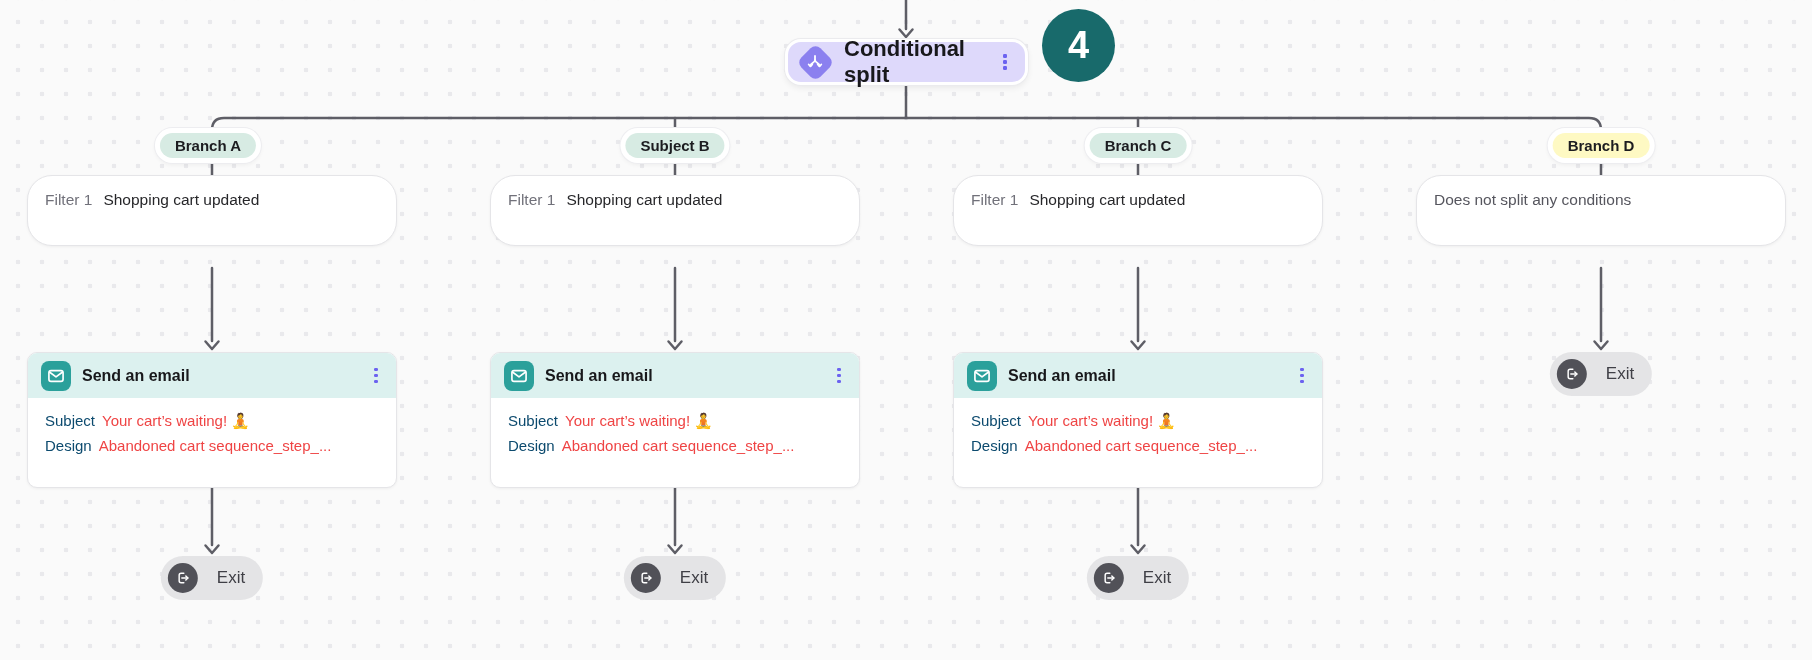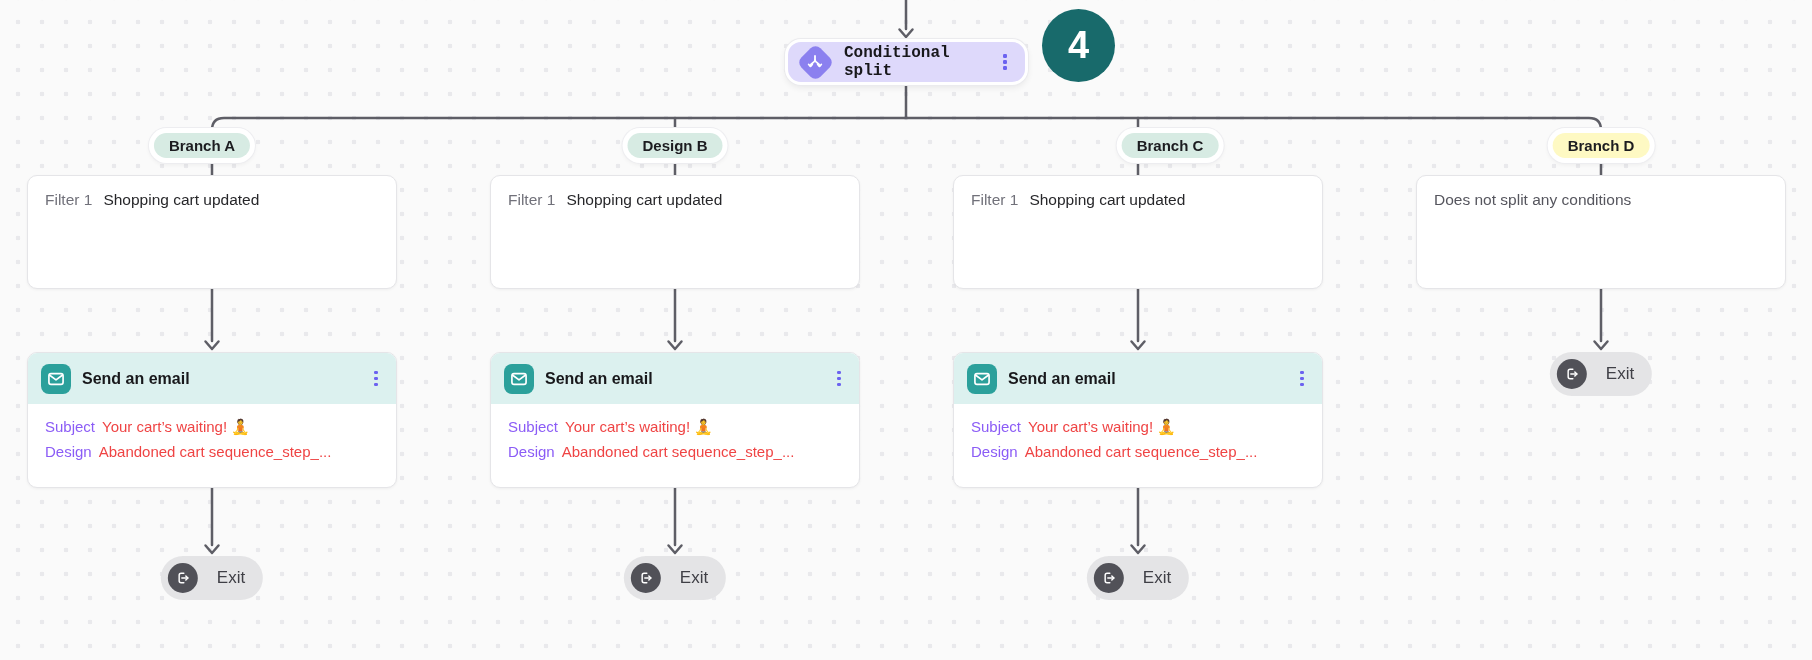--- a/index.html
+++ b/index.html
@@ -16,21 +16,21 @@
   .split-node{
     position:absolute;left:785px;top:39px;width:243px;height:46px;z-index:3;
     background:#ded9fb;border:3px solid #fff;border-radius:16px;
     box-shadow:0 0 0 1px #ebebee,0 3px 6px rgba(0,0,0,.07);
     display:flex;align-items:center;padding:0 12px 0 8px;box-sizing:border-box;
     cursor:pointer;
   }
   .split-icon{position:relative;width:38px;height:38px;flex:0 0 38px;display:flex;align-items:center;justify-content:center;}
   .diamond{width:27px;height:27px;border-radius:7px;background:#8b80ef;transform:rotate(45deg);}
   .split-glyph{position:absolute;left:10px;top:10px;}
-  .split-title{margin-left:10px;font-size:16px;font-weight:700;color:#18181b;font-family:Liberation Mono, monospace;}
+  .split-title{margin-left:10px;font-size:22px;font-weight:700;color:#18181b;}
 
   .kebab{margin-left:auto;display:flex;flex-direction:column;gap:2.5px;padding:4px 6px;cursor:pointer;}
   .kebab .dot{width:3.6px;height:3.6px;border-radius:1.2px;background:#6c63f0;}
 
   .count-badge{
     position:absolute;left:1042px;top:9px;width:73px;height:73px;border-radius:50%;
     background:#186a6b;color:#fff;font-size:38px;font-weight:700;z-index:4;
     display:flex;align-items:center;justify-content:center;
   }
 
@@ -43,34 +43,34 @@
   .pill{border-radius:14px;padding:4px 15px;font-size:15px;font-weight:700;color:#1c1c20;white-space:nowrap;}
   .pill.green{background:#d7ebe3;}
   .pill.pink{background:#fef9c3;}
 
   
   .card{
     position:absolute;width:370px;box-sizing:border-box;z-index:2;
     background:#fff;border:1px solid #e5e5e8;border-radius:10px;
     box-shadow:0 1px 3px rgba(0,0,0,.05);cursor:pointer;
   }
-  .filter-card{top:175px;height:114px;padding:15px 17px;font-size:15.5px;}
+  .filter-card{top:175px;height:71px;padding:15px 17px;font-size:15.5px;border-radius:25px;}
   .filter-label{color:#71717a;margin-right:11px;}
   .filter-value{color:#27272a;}
   .nomatch{color:#56565e;}
 
   .email-card{top:352px;height:136px;}
   .email-header{
-    height:51px;background:#dcf1ef;border-radius:9px 9px 0 0;
+    height:45px;background:#dcf1ef;border-radius:9px 9px 0 0;
     display:flex;align-items:center;padding:0 12px 0 13px;box-sizing:border-box;
   }
   .email-icon{width:30px;height:30px;border-radius:8px;background:#2ba09b;display:flex;align-items:center;justify-content:center;}
   .email-title{margin-left:11px;font-size:16px;font-weight:700;color:#18181b;}
   .email-body{padding:10px 17px;font-size:15px;line-height:25px;}
-  .row-label{color:#8b5cf6;margin-right:7px;}
+  .row-label{color:#0c4a6e;margin-right:7px;}
   .row-value{color:#ef4444;}
 
   
   .exit-pill{
     position:absolute;transform:translateX(-50%);height:44px;z-index:2;
     background:#e4e4e6;border-radius:22px;display:flex;align-items:center;
     padding:0 18px 0 7px;box-sizing:border-box;gap:19px;
   }
   .exit-circle{width:30px;height:30px;border-radius:50%;background:#515158;display:flex;align-items:center;justify-content:center;}
   .exit-label{font-size:17px;color:#3f3f46;}
@@ -120,21 +120,21 @@
   <span class="split-title">Conditional split</span>
   <span class="kebab">
       <span class="dot"></span>
       <span class="dot"></span>
       <span class="dot"></span>
     </span>
 </div>
 
 <div class="count-badge">4</div>
 
-<div class="pill-wrap" style="left:202px;text-align:right;">
+<div class="pill-wrap" style="left:208px;text-align:right;">
   <div class="pill green">Branch A</div>
 </div>
 <div class="card filter-card" style="left:27px;">
   <span class="filter-label">Filter 1</span><span class="filter-value">Shopping cart updated</span>
 </div>
 <div class="card email-card" style="left:27px;">
   <div class="email-header">
     <span class="email-icon">
       <svg width="20" height="20" viewBox="0 0 24 24" stroke="#fff" stroke-width="2" fill="none" stroke-linecap="round" stroke-linejoin="round">
           <rect x="3.5" y="5.5" width="17" height="13" rx="2.5"></rect>
@@ -158,21 +158,21 @@
     <svg width="16" height="16" viewBox="0 0 24 24" stroke="#fff" stroke-width="2.2" fill="none" stroke-linecap="round" stroke-linejoin="round">
         <path d="M13.5 5 H9.5 Q6.5 5 6.5 8 V16 Q6.5 19 9.5 19 H13.5"></path>
         <line x1="10.5" y1="12" x2="19.5" y2="12"></line>
         <polyline points="16.5 9 19.5 12 16.5 15"></polyline>
       </svg>
   </span>
   <span class="exit-label">Exit</span>
 </div>
 
 <div class="pill-wrap" style="left:675px;">
-  <div class="pill green">Design B</div>
+  <div class="pill green">Subject B</div>
 </div>
 <div class="card filter-card" style="left:490px;">
   <span class="filter-label">Filter 1</span><span class="filter-value">Shopping cart updated</span>
 </div>
 <div class="card email-card" style="left:490px;">
   <div class="email-header">
     <span class="email-icon">
       <svg width="20" height="20" viewBox="0 0 24 24" stroke="#fff" stroke-width="2" fill="none" stroke-linecap="round" stroke-linejoin="round">
           <rect x="3.5" y="5.5" width="17" height="13" rx="2.5"></rect>
           <polyline points="4.5 7.5 12 13 19.5 7.5"></polyline>
@@ -194,21 +194,21 @@
   <span class="exit-circle">
     <svg width="16" height="16" viewBox="0 0 24 24" stroke="#fff" stroke-width="2.2" fill="none" stroke-linecap="round" stroke-linejoin="round">
         <path d="M13.5 5 H9.5 Q6.5 5 6.5 8 V16 Q6.5 19 9.5 19 H13.5"></path>
         <line x1="10.5" y1="12" x2="19.5" y2="12"></line>
         <polyline points="16.5 9 19.5 12 16.5 15"></polyline>
       </svg>
   </span>
   <span class="exit-label">Exit</span>
 </div>
 
-<div class="pill-wrap" style="left:1170px;text-align:center;">
+<div class="pill-wrap" style="left:1138px;text-align:center;">
   <div class="pill green">Branch C</div>
 </div>
 <div class="card filter-card" style="left:953px;">
   <span class="filter-label">Filter 1</span><span class="filter-value">Shopping cart updated</span>
 </div>
 <div class="card email-card" style="left:953px;">
   <div class="email-header">
     <span class="email-icon">
       <svg width="20" height="20" viewBox="0 0 24 24" stroke="#fff" stroke-width="2" fill="none" stroke-linecap="round" stroke-linejoin="round">
           <rect x="3.5" y="5.5" width="17" height="13" rx="2.5"></rect>

